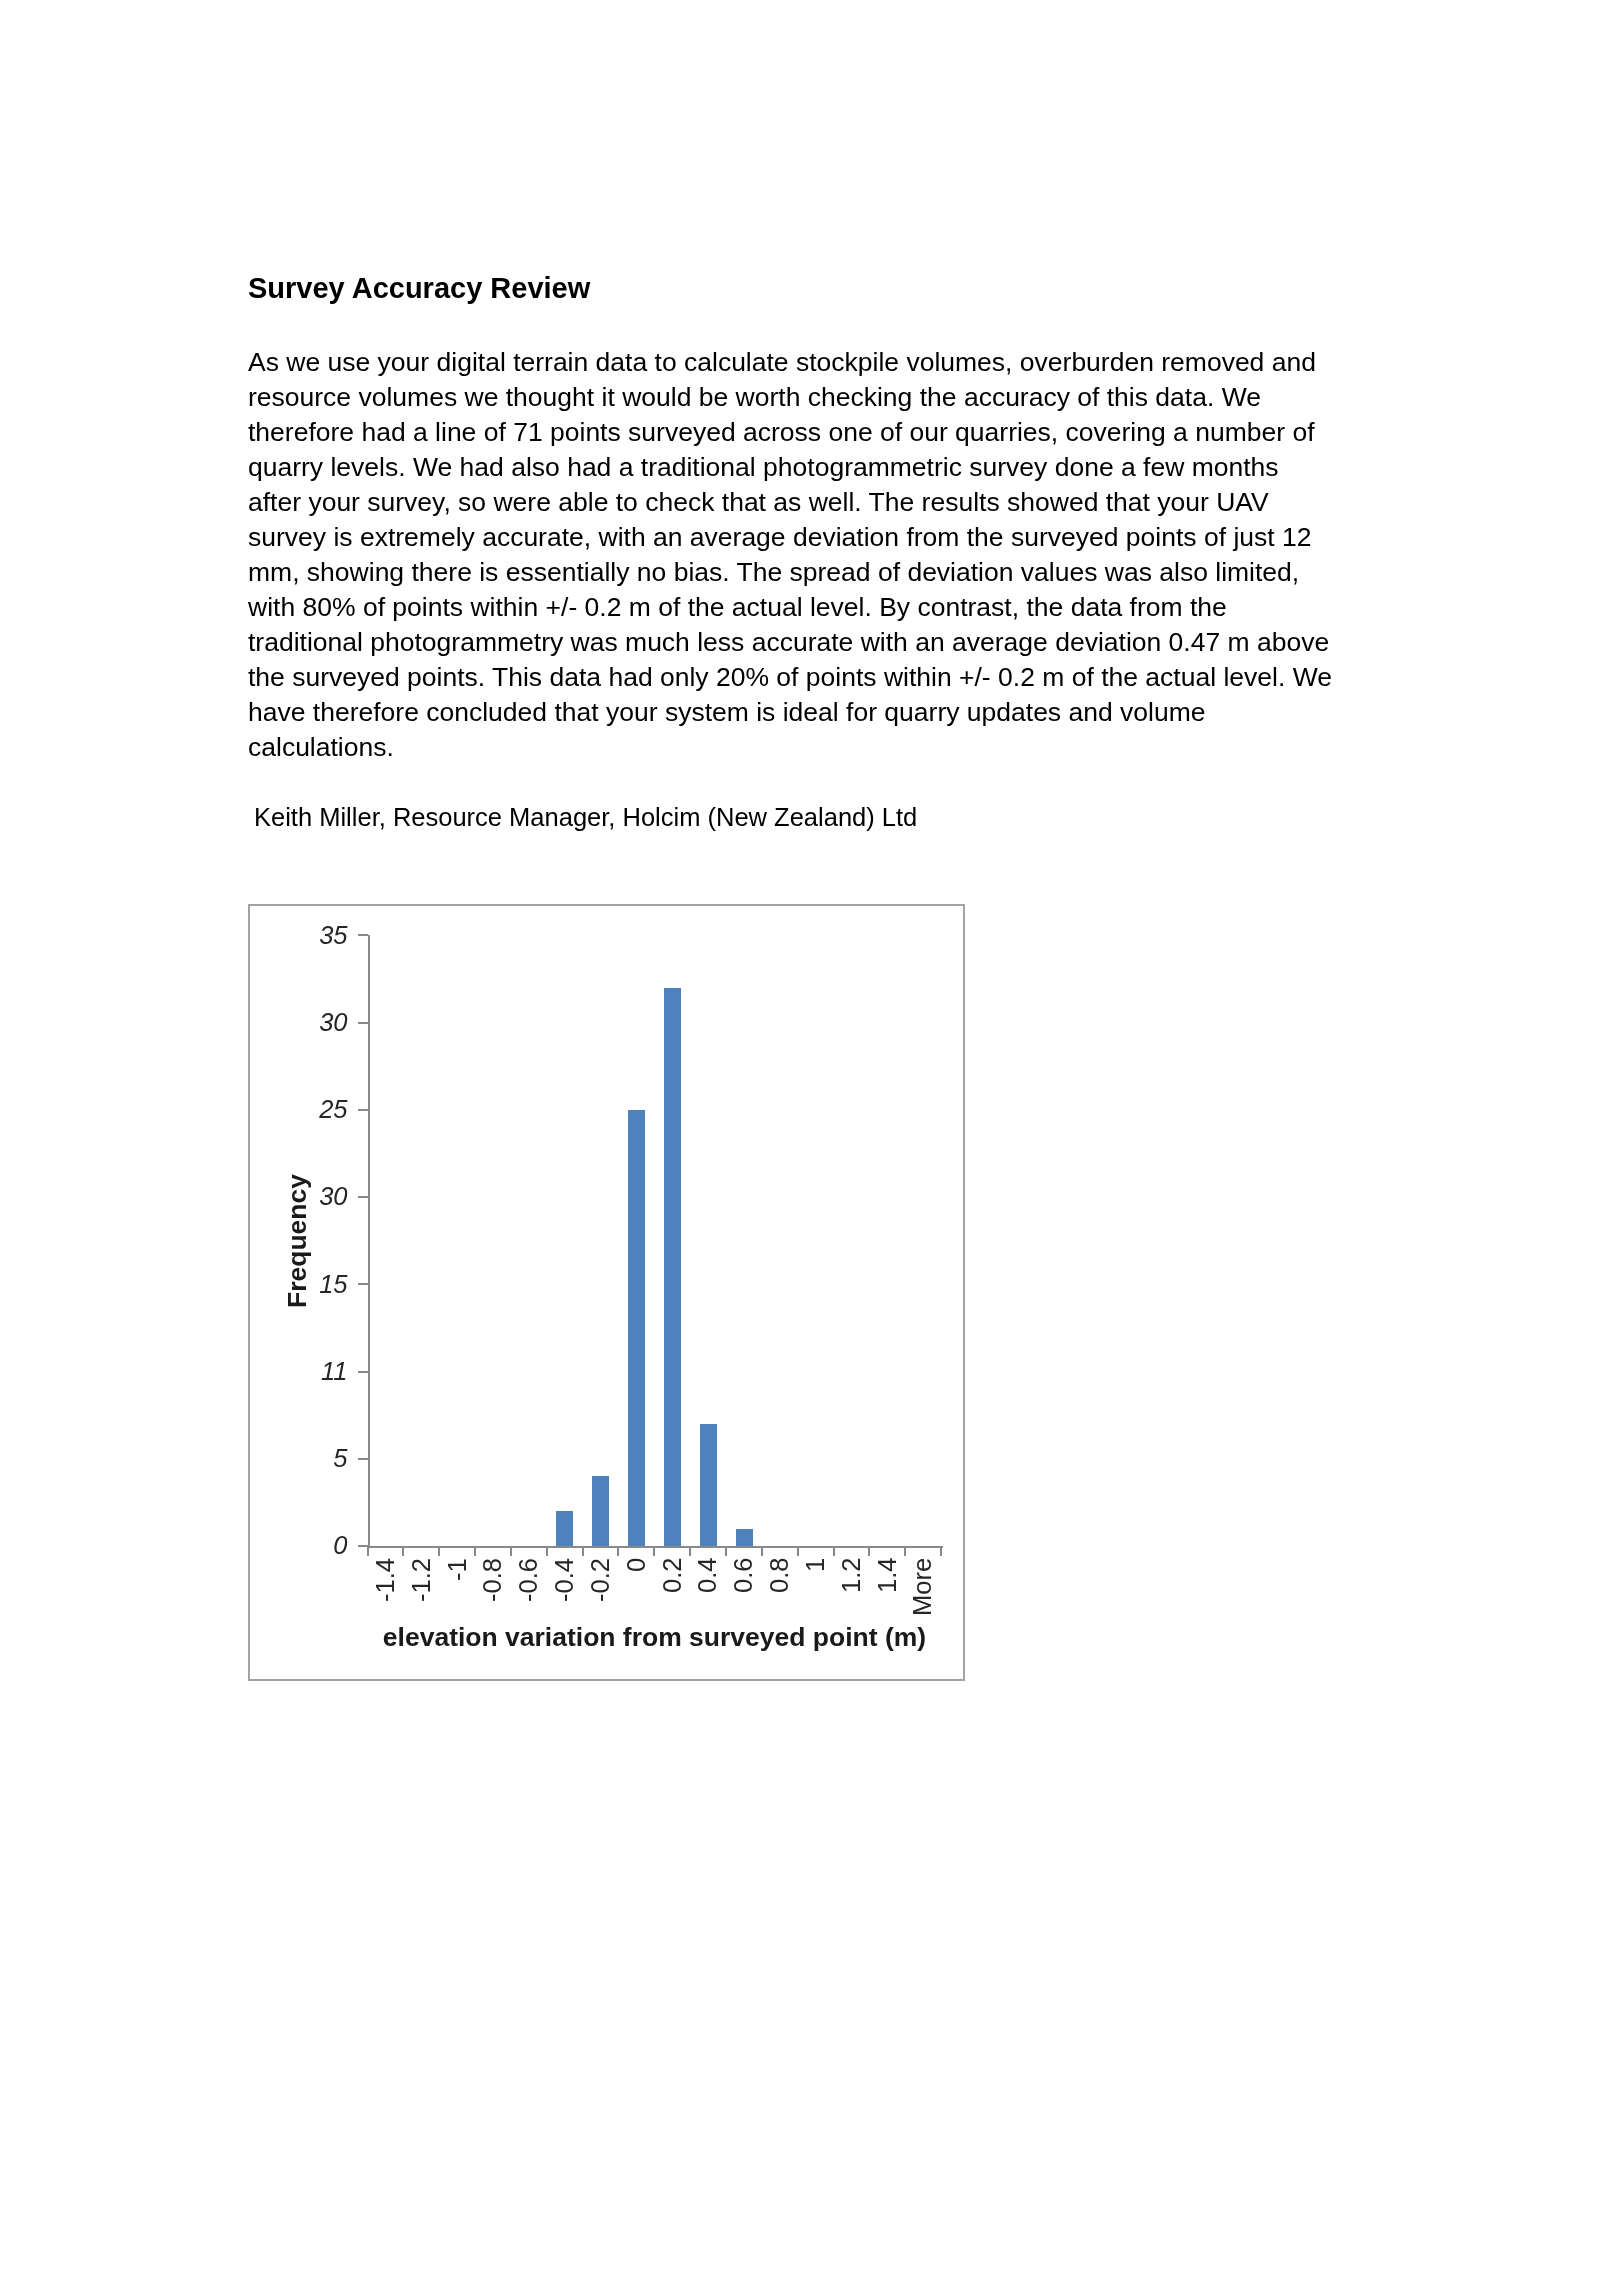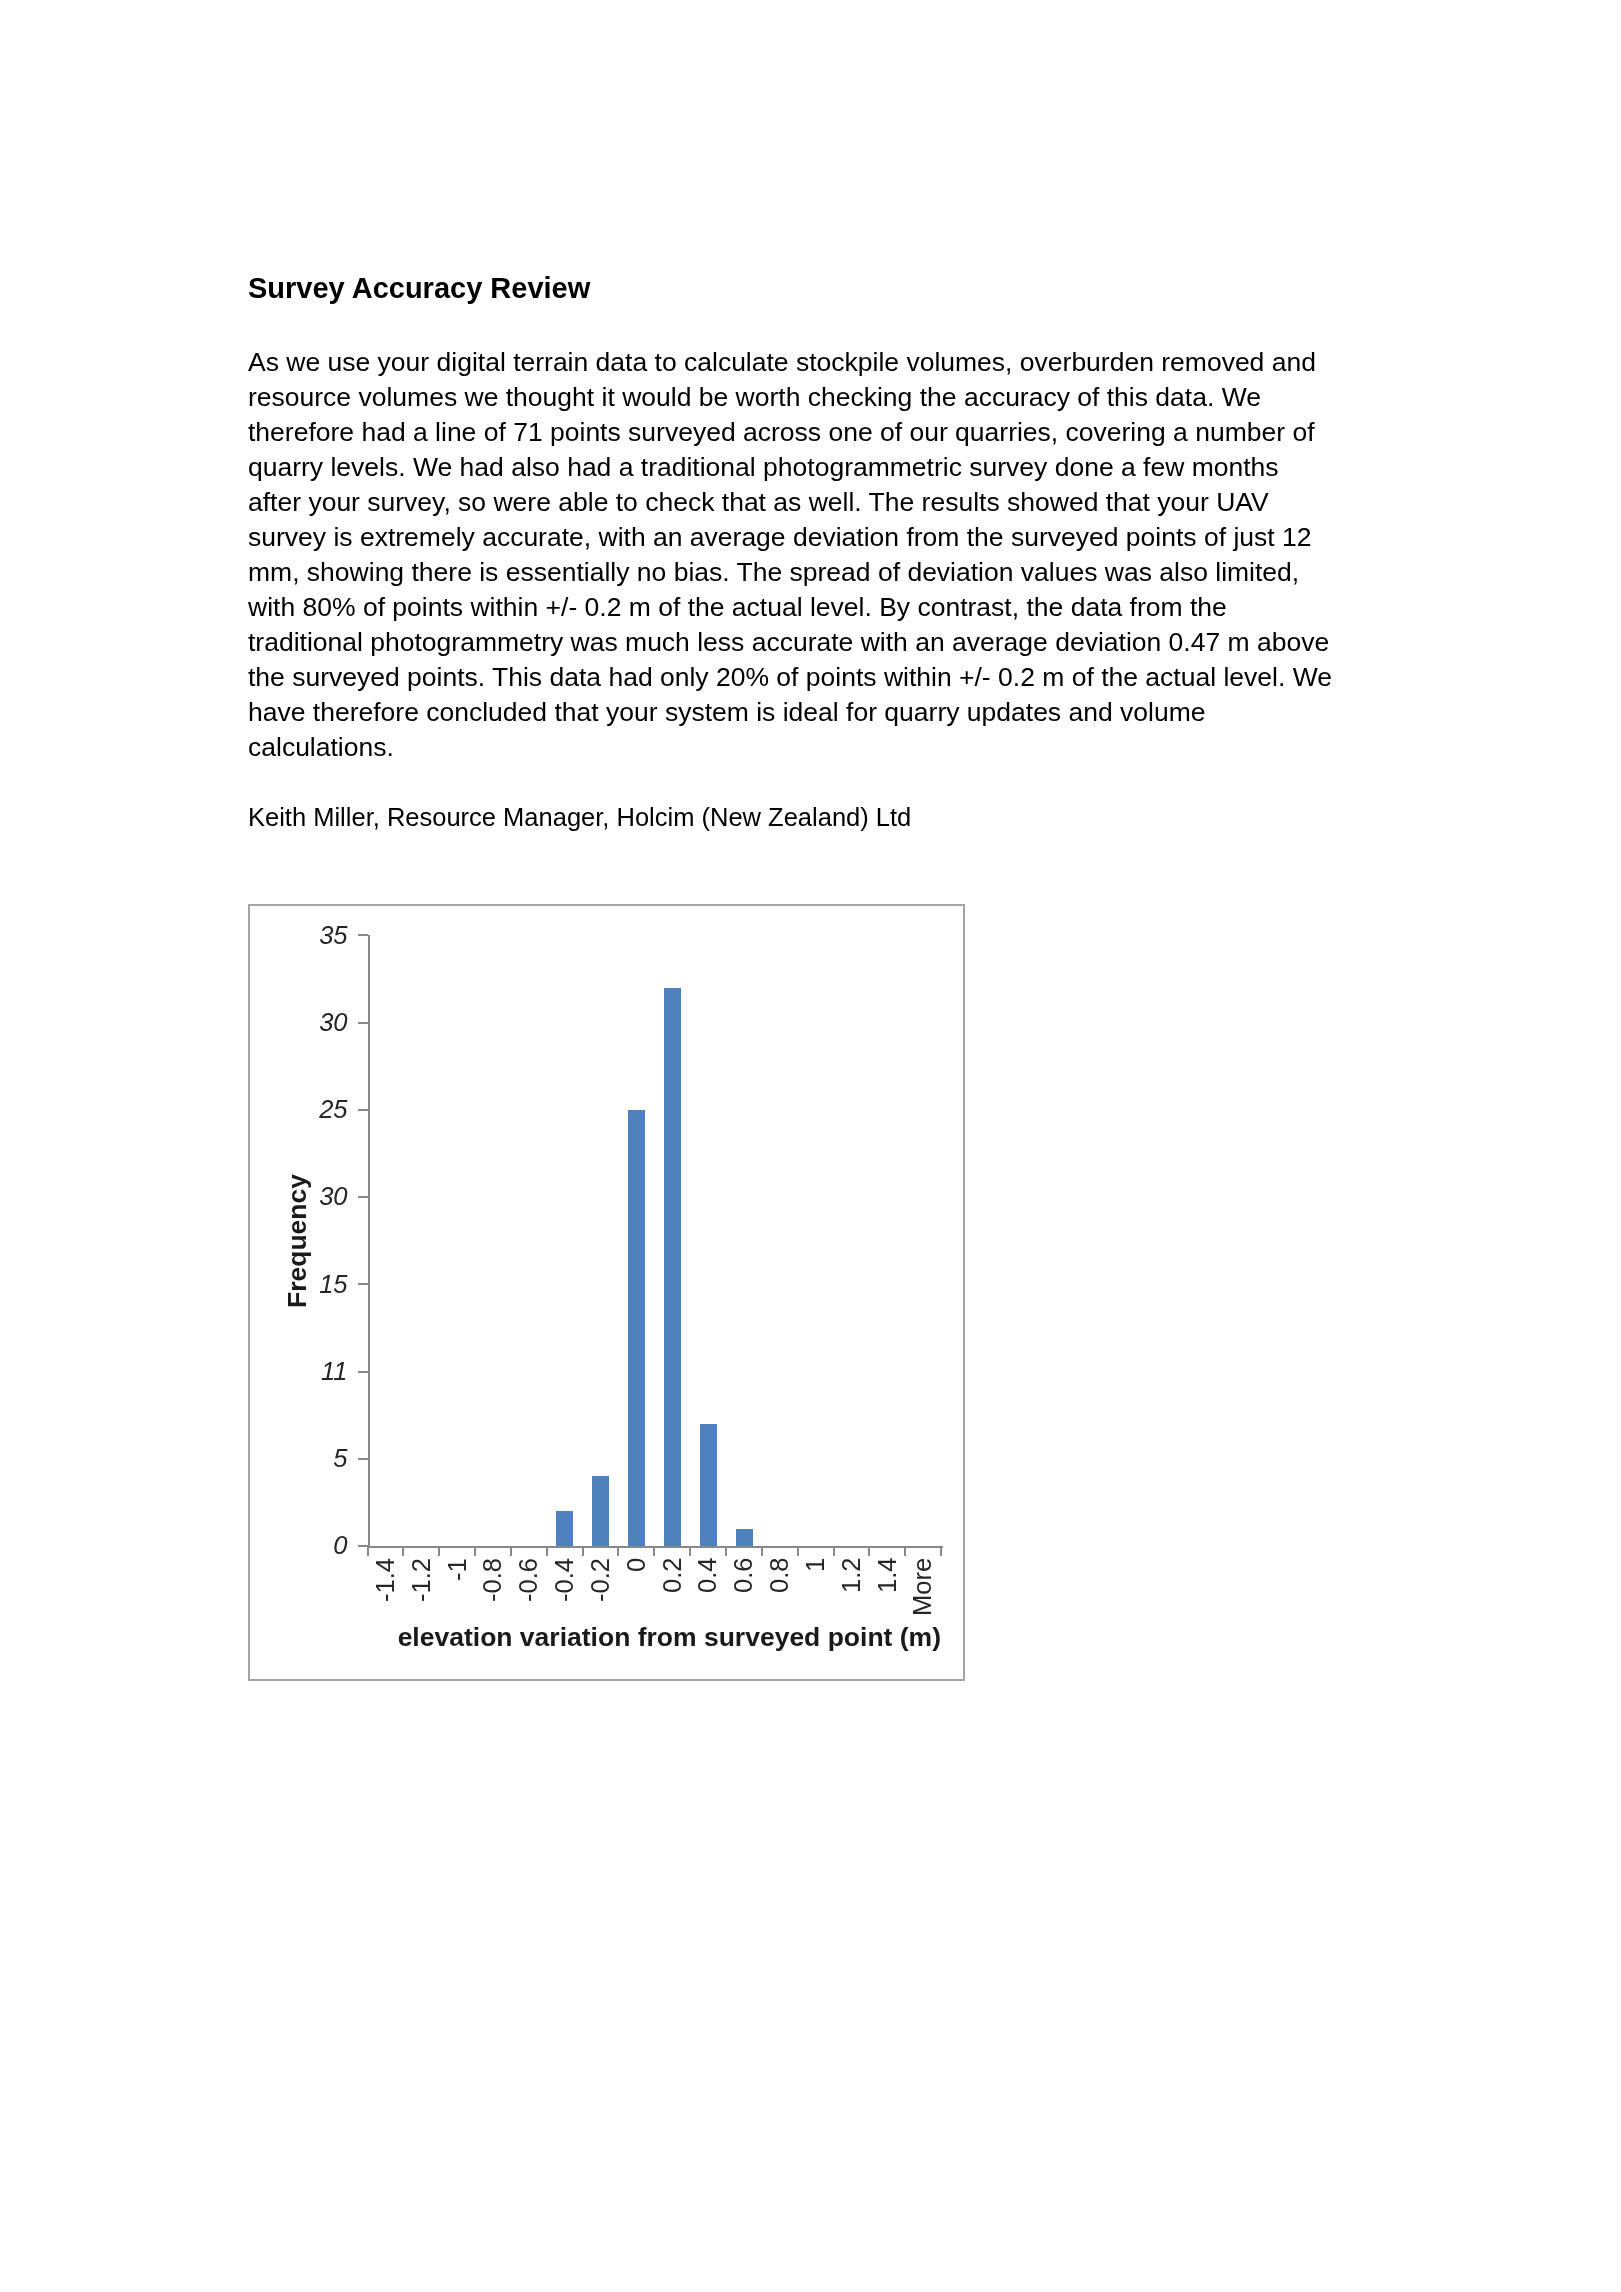--- a/index.html
+++ b/index.html
@@ -9,42 +9,42 @@
   }
   .doc-title{
     position:absolute;left:248px;top:271px;margin:0;
     font-size:29px;font-weight:bold;line-height:35px;
   }
   .body-text{
     position:absolute;left:248px;top:345px;width:1235px;margin:0;
     font-size:26.5px;line-height:35px;white-space:pre-line;
   }
   .signature{
-    position:absolute;left:248px;top:802px;margin:0;
+    position:absolute;left:254px;top:802px;margin:0;
     font-size:25.5px;line-height:31px;
   }
   .caption{
     position:absolute;left:248px;top:1693px;margin:0;
     font-size:26.5px;line-height:33px;
   }
   .chart{
     position:absolute;left:248px;top:904px;width:717px;height:777px;margin:0;
     border:2px solid #a3a3a3;box-sizing:border-box;background:#ffffff;
   }
   .plot{
     position:absolute;left:118px;top:29px;width:573px;height:611px;
     border-left:2px solid #888;border-bottom:2px solid #888;
   }
   .y-title{
     position:absolute;left:33px;top:29px;height:611px;width:29px;
     writing-mode:vertical-rl;transform:rotate(180deg);text-align:center;
     font-weight:bold;font-size:26.5px;line-height:29px;color:#1a1a1a;
   }
   .x-title{
-    position:absolute;left:118px;top:716px;width:573px;text-align:right;
+    position:absolute;left:118px;top:716px;width:573px;text-align:center;
     font-weight:bold;font-size:26.5px;line-height:31px;color:#1a1a1a;
   }
   .y-tick{position:absolute;width:9.8px;height:2px;}
   .x-tick{position:absolute;width:2px;height:9.8px;}
   .y-tick-label{
     position:absolute;width:74px;text-align:right;
     font-size:25.5px;line-height:29px;color:#262626;font-style:italic;
   }
   .x-tick-label{
     position:absolute;width:29px;height:82px;

